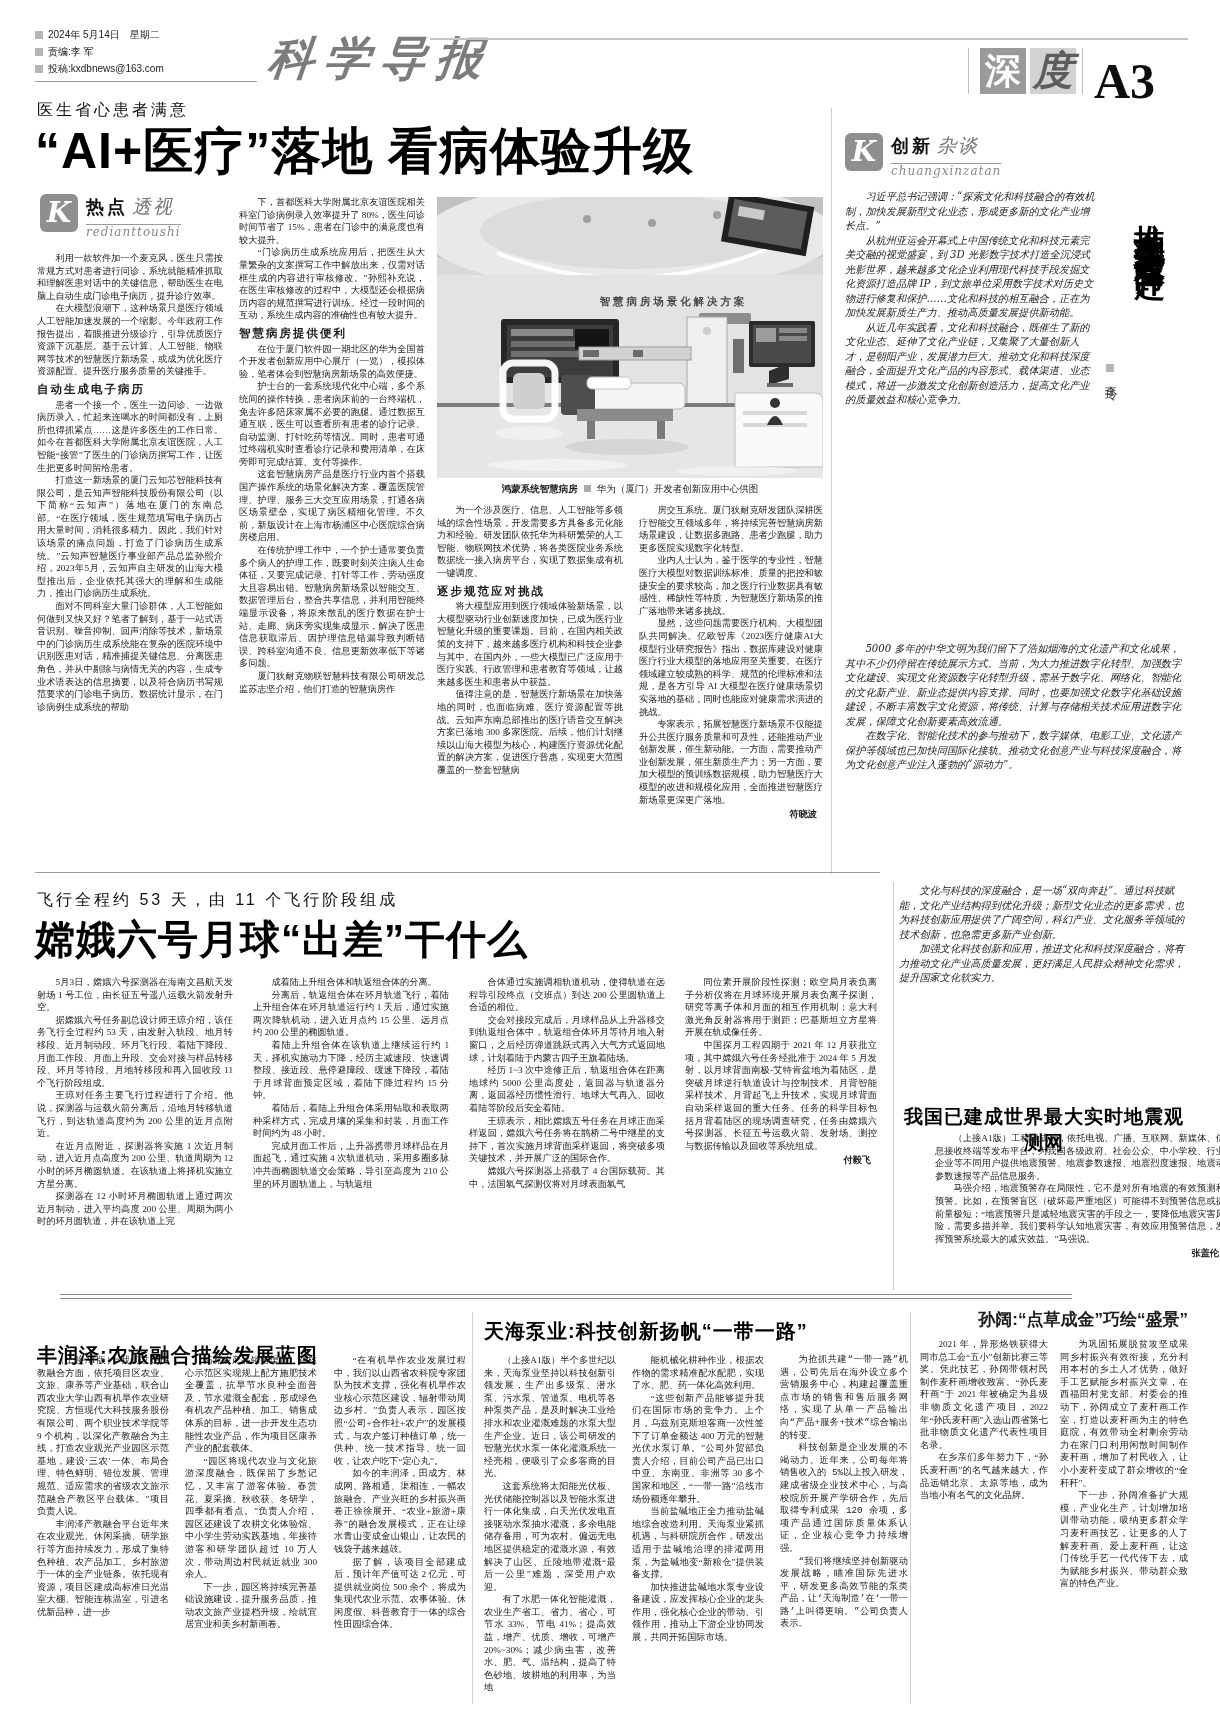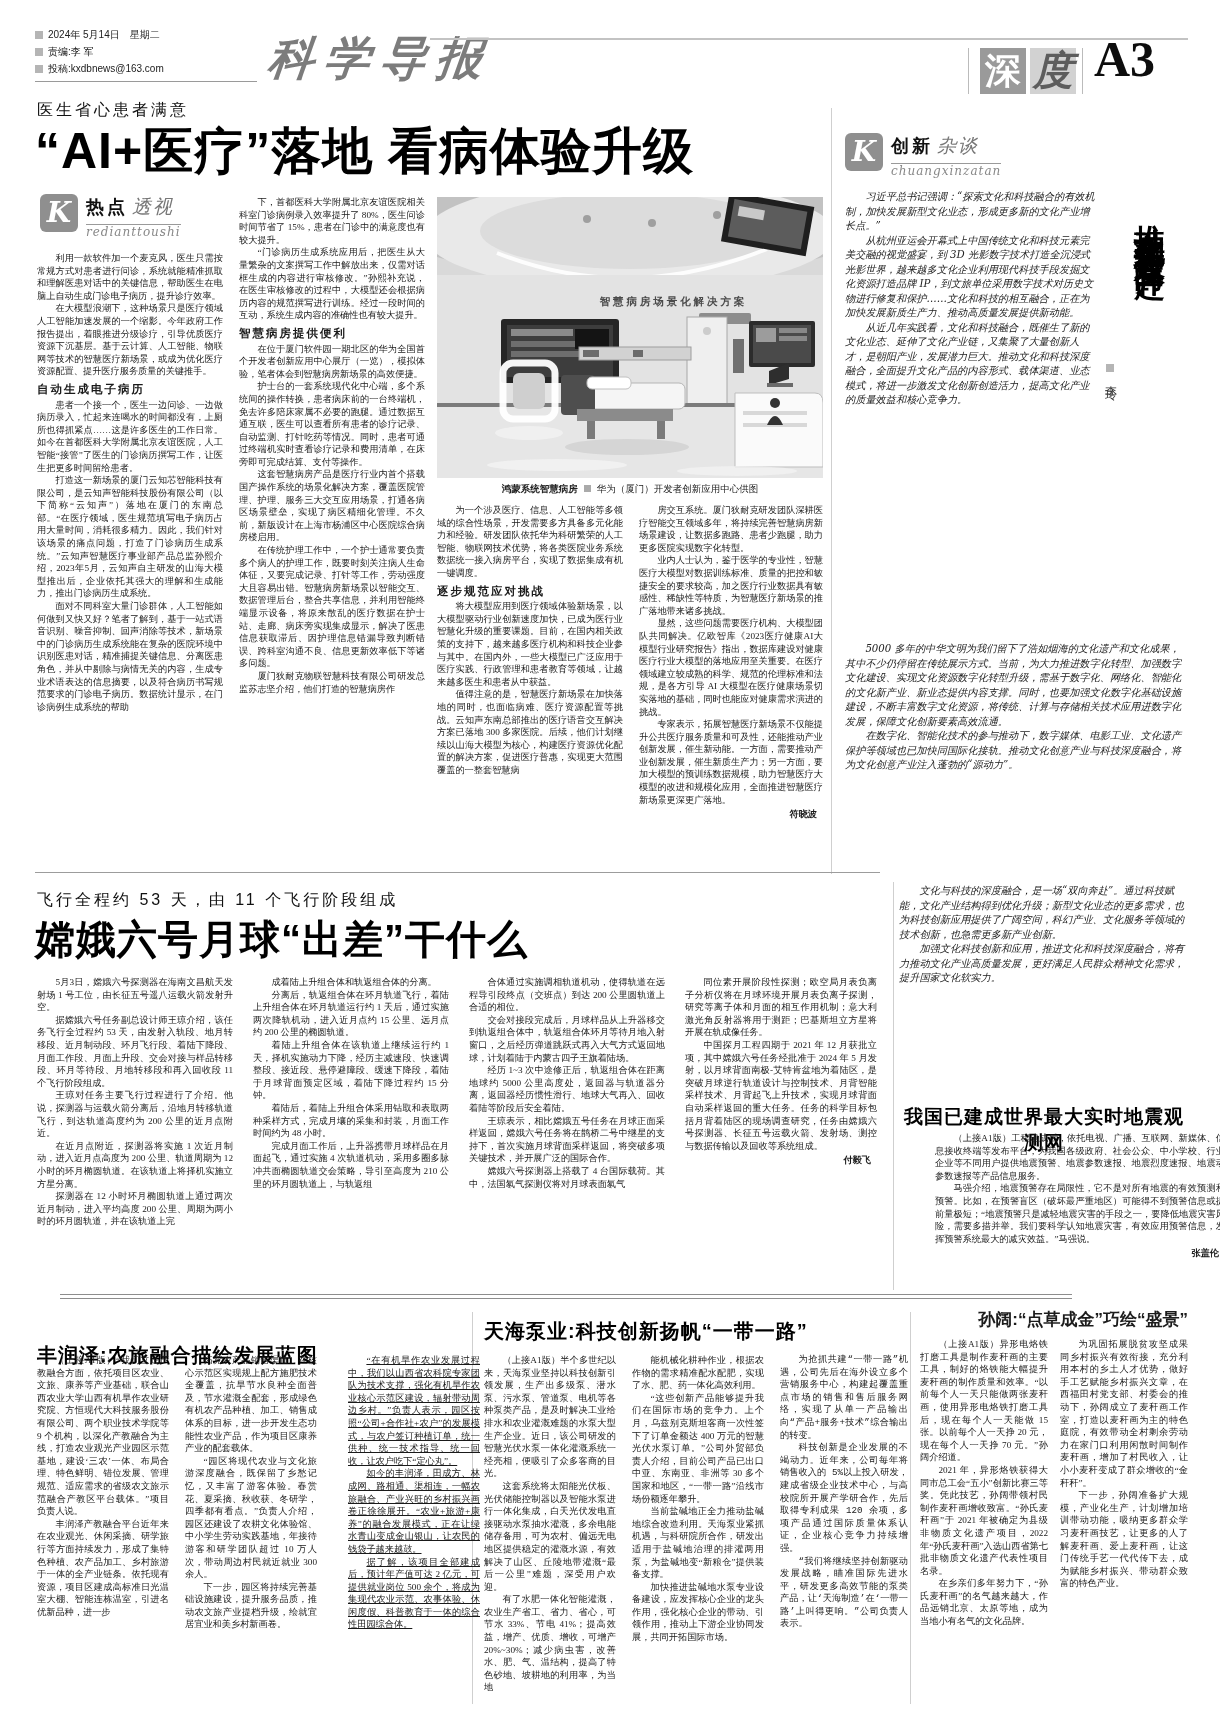--- a/index.html
+++ b/index.html
@@ -66,21 +66,21 @@
   </div>
 
   <div class="abs masthead" style="left:268px;top:28px;">科学导报</div>
 
   <div class="abs toprule" style="left:430px;top:38px;width:758px;height:2px;"></div>
 
   <div class="abs vbar" style="left:968px;top:48px;height:46px;"></div>
   <div class="abs secbox dark" style="left:980px;top:48px;">深</div>
   <div class="abs secbox lite" style="left:1030px;top:48px;">度</div>
   <div class="abs vbar" style="left:1082px;top:48px;height:46px;"></div>
-  <div class="abs pageno" style="left:1094px;top:30px;">A3</div>
+  <div class="abs pageno" style="left:1094px;top:52px;">A3</div>
 
   <div class="abs kicker" style="left:37px;top:100px;">医生省心患者满意</div>
   <div class="abs h1" style="left:35px;top:118px;">“AI+医疗”落地  看病体验升级</div>
 
   <div class="abs badge" style="left:40px;top:194px;">
     <div class="kbox">K</div>
     <div class="btxt">
       <div class="btop">
         <span class="bbold">热点</span>
         <span class="bscript">透视</span>
@@ -287,21 +287,21 @@
   <div class="abs h3b" style="left:37px;top:1318px;margin-top:24px;">丰润泽:农旅融合描绘发展蓝图</div>
   <div class="abs col" style="left:37px;top:1354px;width:132px;height:348px;">
       <p>（上接A1版）“我们立足产教融合方面，依托项目区农业、文旅、康养等产业基础，联合山西农业大学山西有机旱作农业研究院、方恒现代大科技服务股份有限公司、两个职业技术学院等 9 个机构，以深化产教融合为主线，打造农业观光产业园区示范基地，建设‘三农’一体、布局合理、特色鲜明、错位发展、管理规范、适应需求的省级农文旅示范融合产教区平台载体。”项目负责人说。</p>
       <p>丰润泽产教融合平台近年来在农业观光、休闲采摘、研学旅行等方面持续发力，形成了集特色种植、农产品加工、乡村旅游于一体的全产业链条。依托现有资源，项目区建成高标准日光温室大棚、智能连栋温室，引进名优新品种，进一步</p>
     </div>
   <div class="abs col" style="left:185px;top:1354px;width:132px;height:348px;">
       <p>拓宽农产品销售渠道。在核心示范区实现规上配方施肥技术全覆盖，抗旱节水良种全面普及，节水灌溉全配套，形成绿色有机农产品种植、加工、销售成体系的目标，进一步开发生态功能性农业产品，作为项目区康养产业的配套载体。</p>
       <p>“园区将现代农业与文化旅游深度融合，既保留了乡愁记忆，又丰富了游客体验。春赏花、夏采摘、秋收获、冬研学，四季都有看点。”负责人介绍，园区还建设了农耕文化体验馆、中小学生劳动实践基地，年接待游客和研学团队超过 10 万人次，带动周边村民就近就业 300 余人。</p>
       <p>下一步，园区将持续完善基础设施建设，提升服务品质，推动农文旅产业提档升级，绘就宜居宜业和美乡村新画卷。</p>
     </div>
-  <div class="abs col" style="left:348px;top:1354px;width:132px;height:348px;text-decoration:underline;">
+  <div class="abs col" style="left:334px;top:1354px;width:132px;height:348px;">
       <p>“在有机旱作农业发展过程中，我们以山西省农科院专家团队为技术支撑，强化有机旱作农业核心示范区建设，辐射带动周边乡村。”负责人表示，园区按照“公司+合作社+农户”的发展模式，与农户签订种植订单，统一供种、统一技术指导、统一回收，让农户吃下“定心丸”。</p>
       <p>如今的丰润泽，田成方、林成网、路相通、渠相连，一幅农旅融合、产业兴旺的乡村振兴画卷正徐徐展开。“农业+旅游+康养”的融合发展模式，正在让绿水青山变成金山银山，让农民的钱袋子越来越鼓。</p>
       <p>据了解，该项目全部建成后，预计年产值可达 2 亿元，可提供就业岗位 500 余个，将成为集现代农业示范、农事体验、休闲度假、科普教育于一体的综合性田园综合体。</p>
     </div>
 
   <div class="abs h3b" style="left:484px;top:1318px;width:424px;">天海泵业:科技创新扬帆“一带一路”</div>
   <div class="abs col" style="left:484px;top:1354px;width:132px;height:348px;">
       <p>（上接A1版）半个多世纪以来，天海泵业坚持以科技创新引领发展，生产出多级泵、潜水泵、污水泵、管道泵、电机等各种泵类产品，是及时解决工业给排水和农业灌溉难题的水泵大型生产企业。近日，该公司研发的智慧光伏水泵一体化灌溉系统一经亮相，便吸引了众多客商的目光。</p>
       <p>这套系统将太阳能光伏板、光伏储能控制器以及智能水泵进行一体化集成，白天光伏发电直接驱动水泵抽水灌溉，多余电能储存备用，可为农村、偏远无电地区提供稳定的灌溉水源，有效解决了山区、丘陵地带灌溉“最后一公里”难题，深受用户欢迎。</p>
       <p>有了水肥一体化智能灌溉，农业生产省工、省力、省心，可节水 33%、节电 41%；提高效益，增产、优质、增收，可增产 20%~30%；减少病虫害，改善水、肥、气、温结构，提高了特色砂地、坡耕地的利用率，为当地</p>
@@ -313,21 +313,20 @@
       <p>加快推进盐碱地水泵专业设备建设，应发挥核心企业的龙头作用，强化核心企业的带动、引领作用，推动上下游企业协同发展，共同开拓国际市场。</p>
     </div>
   <div class="abs col" style="left:780px;top:1354px;width:128px;height:348px;font-family:Liberation Mono, monospace;">
       <p>为抢抓共建“一带一路”机遇，公司先后在海外设立多个营销服务中心，构建起覆盖重点市场的销售和售后服务网络，实现了从单一产品输出向“产品+服务+技术”综合输出的转变。</p>
       <p>科技创新是企业发展的不竭动力。近年来，公司每年将销售收入的 5%以上投入研发，建成省级企业技术中心，与高校院所开展产学研合作，先后取得专利成果 120 余项，多项产品通过国际质量体系认证，企业核心竞争力持续增强。</p>
       <p>“我们将继续坚持创新驱动发展战略，瞄准国际先进水平，研发更多高效节能的泵类产品，让‘天海制造’在‘一带一路’上叫得更响。”公司负责人表示。</p>
     </div>
 
   <div class="abs" style="left:920px;top:1308px;width:268px;text-align:right;font-size:17px;font-weight:900;font-family:'Liberation Sans',sans-serif;">孙阔:“点草成金”巧绘“盛景”</div>
   <div class="abs col" style="left:920px;top:1338px;width:128px;height:364px;">
-      <p>（上接A1版）异形电烙铁打磨工具是制作麦秆画的主要工具，制好的烙铁能大幅提升麦秆画的制作质量和效率。“以前每个人一天只能做两张麦秆画，使用异形电烙铁打磨工具后，现在每个人一天能做 15 张。以前每个人一天挣 20 元，现在每个人一天挣 70 元。”孙阔介绍道。</p>
       <p>2021 年，异形烙铁获得大同市总工会“五小”创新比赛三等奖。凭此技艺，孙阔带领村民制作麦秆画增收致富。“孙氏麦秆画”于 2021 年被确定为县级非物质文化遗产项目，2022 年“孙氏麦秆画”入选山西省第七批非物质文化遗产代表性项目名录。</p>
       <p>在乡亲们多年努力下，“孙氏麦秆画”的名气越来越大，作品远销北京、太原等地，成为当地小有名气的文化品牌。</p>
     </div>
   <div class="abs col" style="left:1060px;top:1338px;width:128px;height:364px;">
       <p>为巩固拓展脱贫攻坚成果同乡村振兴有效衔接，充分利用本村的乡土人才优势，做好手工艺赋能乡村振兴文章，在西福田村党支部、村委会的推动下，孙阔成立了麦秆画工作室，打造以麦秆画为主的特色庭院，有效带动全村剩余劳动力在家门口利用闲散时间制作麦秆画，增加了村民收入，让小小麦秆变成了群众增收的“金秆秆”。</p>
       <p>下一步，孙阔准备扩大规模，产业化生产，计划增加培训带动功能，吸纳更多群众学习麦秆画技艺，让更多的人了解麦秆画、爱上麦秆画，让这门传统手艺一代代传下去，成为赋能乡村振兴、带动群众致富的特色产业。</p>
     </div>
 
 </div>
 

